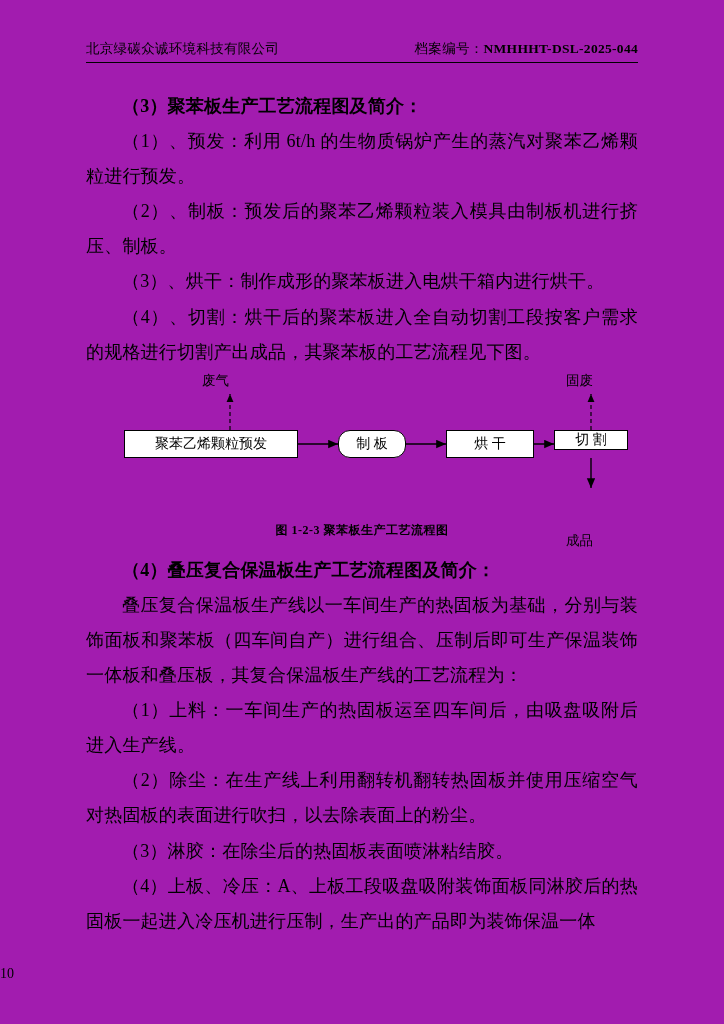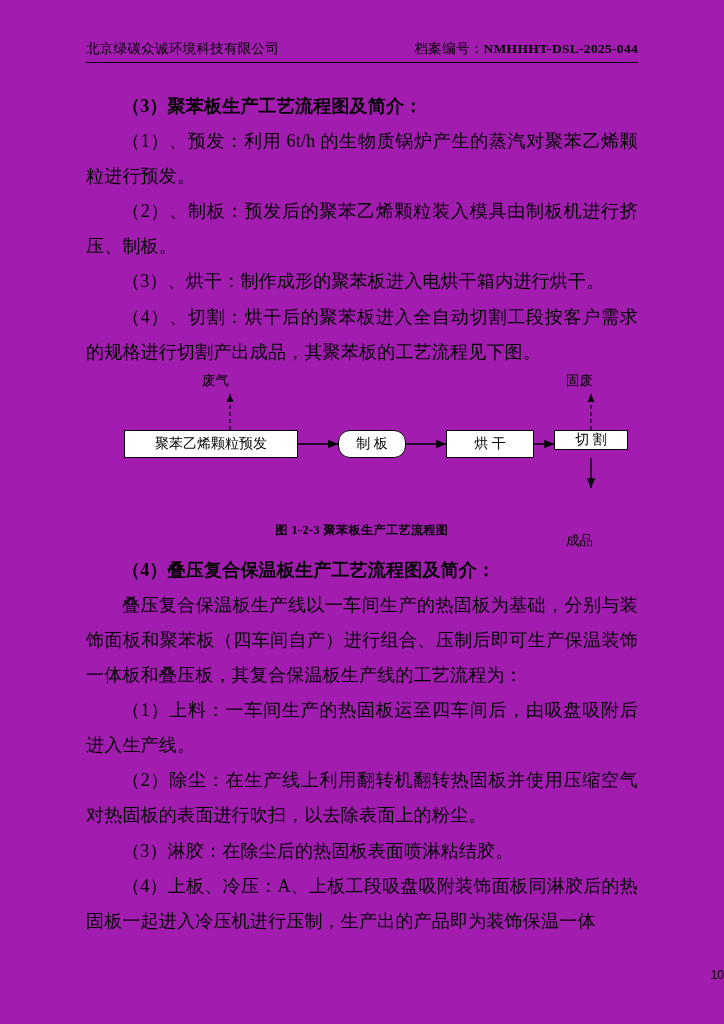--- a/index.html
+++ b/index.html
@@ -92,23 +92,23 @@
     font-size: 12px;
     font-weight: bold;
     margin-top: 8px;
     letter-spacing: 0.5px;
   }
   .page-number {
     position: absolute;
     bottom: 42px;
     left: 0;
     width: 100%;
-    text-align: right;
-    font-size: 12px;
-    font-family: Liberation Sans, sans-serif;
+    text-align: left;
+    font-size: 14px;
+    font-family: Liberation Serif, serif;
   }
   svg.fig-svg {
     position: absolute;
     left: 0;
     top: 0;
     overflow: visible;
   }
 </style>
 </head>
 <body>

